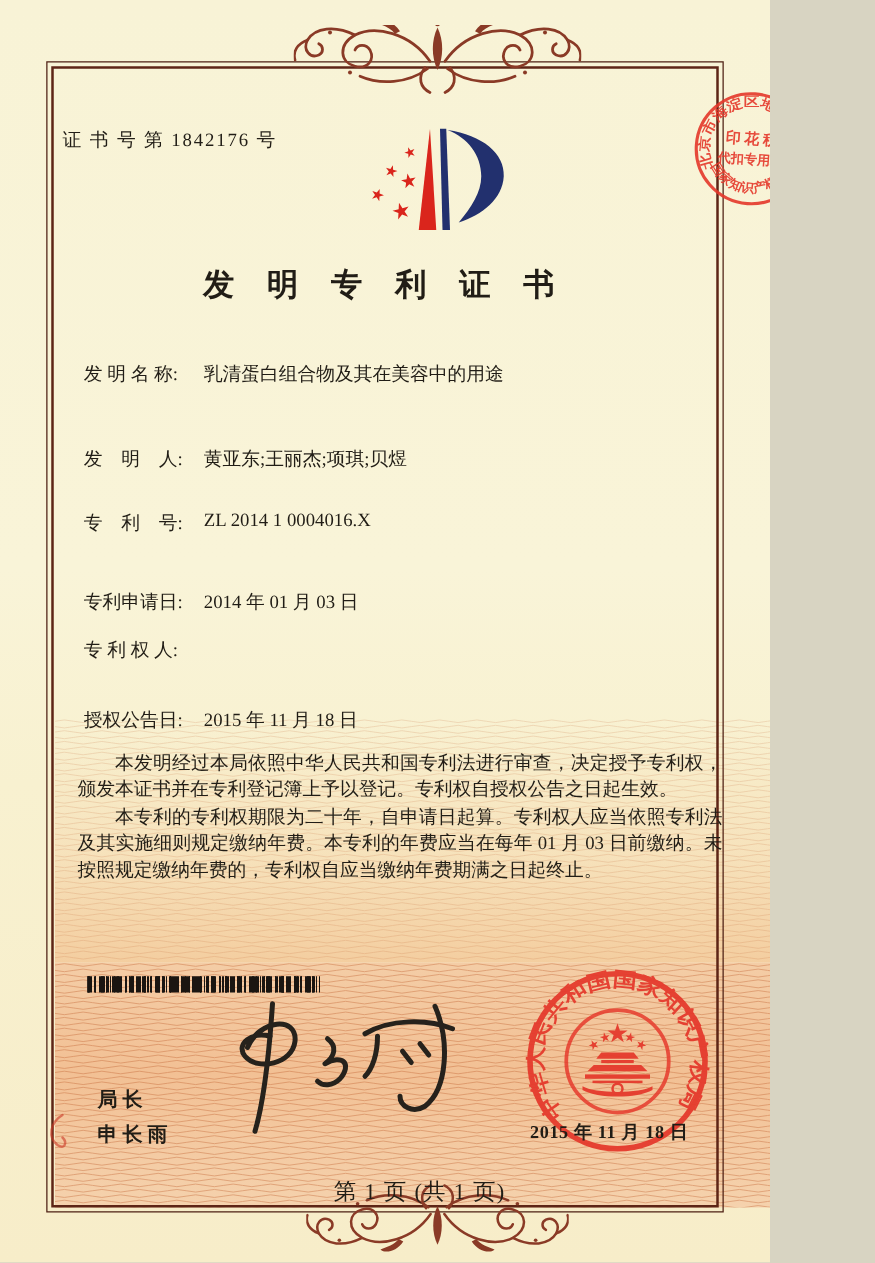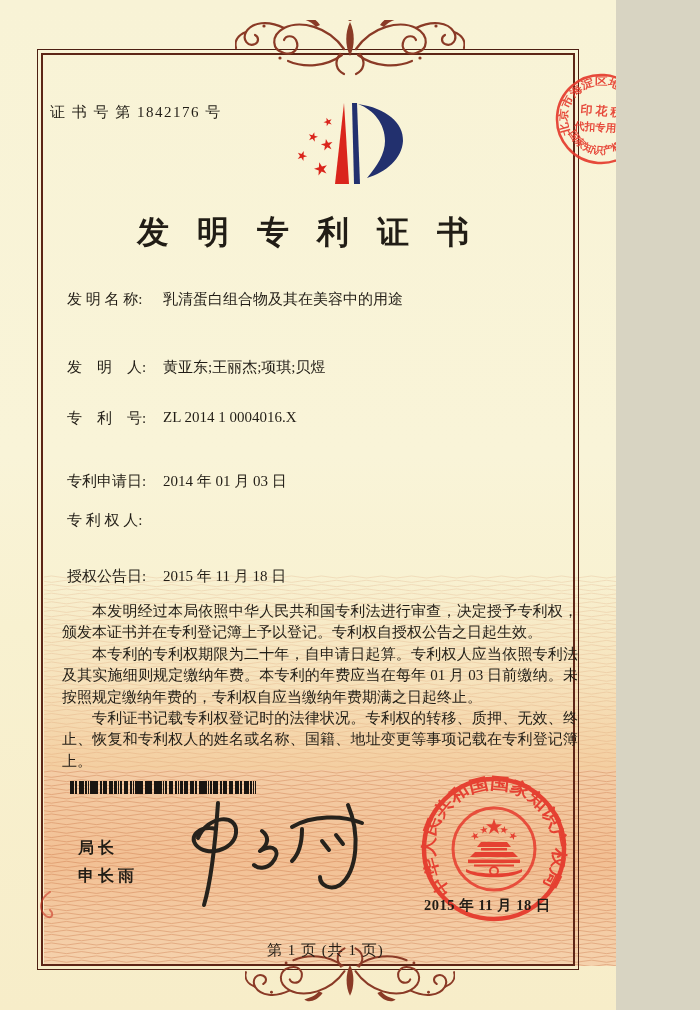--- a/index.html
+++ b/index.html
@@ -15,37 +15,37 @@
   .fade,.peach{position:absolute;left:44px;width:612px;z-index:0;}
   .fade{top:575px;height:195px;
         background:linear-gradient(180deg,rgba(244,203,156,0) 0%,rgba(244,203,156,.38) 55%,rgba(243,200,152,.85) 100%);}
   .peach{top:770px;height:196px;
         background:linear-gradient(180deg,#f4cda6 0%,#f2c094 45%,#f5d2ad 100%);}
   .waves path{fill:none;stroke:#c06030;stroke-width:.7;}
   .fade .waves{opacity:.20}
   .peach .waves{opacity:.45}
   
   .cert-number{left:50px;top:103px;font-size:15px;letter-spacing:1.5px;z-index:3;}
-  .title{left:0;right:0;top:211px;text-align:center;font-size:32px;font-weight:700;
+  .title{left:0;right:0;top:211px;text-align:center;font-size:25px;font-weight:700;
          letter-spacing:10px;z-index:3;}
   .field-row{left:67px;font-size:15px;z-index:3;display:flex;white-space:nowrap;}
   .f-label{display:inline-block;width:96px;flex:none;}
   .f-value{display:inline-block;}
   .two-line .f-value div{line-height:19.5px;}
   .body-text{left:62px;top:601px;width:516px;z-index:3;}
   .body-text p{margin:0;font-size:15px;line-height:21.4px;text-align:justify;text-indent:2em;}
   .barcode{left:70px;top:781px;width:186px;height:13px;z-index:3;
     background:
       repeating-linear-gradient(90deg,#1a1511 0 2px,transparent 2px 5px),
       repeating-linear-gradient(90deg,#1a1511 0 1px,transparent 1px 3px),
       repeating-linear-gradient(90deg,#1a1511 0 3px,transparent 3px 11px);}
   .sig-label{left:78px;font-size:16px;font-weight:700;z-index:3;
-             font-family:"Liberation Sans","DejaVu Sans",sans-serif;letter-spacing:4px;}
+             font-family:"Liberation Sans","DejaVu Sans",sans-serif;letter-spacing:4px;margin-top:32px;}
   .seal-date{left:424px;top:896px;font-size:14.5px;font-weight:700;z-index:4;letter-spacing:.5px;}
-  .footer{left:267px;top:941px;font-size:15px;z-index:3;letter-spacing:1px;}
+  .footer{left:267px;top:941px;font-size:18px;z-index:3;letter-spacing:1px;}
   .orn{z-index:2;color:#8a3a26;}
   .orn path,.orn circle{vector-effect:non-scaling-stroke;}
   svg text{font-family:"Liberation Serif","DejaVu Serif",serif;}
   .stamp-svg{z-index:3;opacity:.9;}
   .seal-svg{z-index:3;opacity:.93;}
   .sig-svg{z-index:4;}
 </style>
 </head>
 <body>
 
@@ -253,21 +253,20 @@
     </span>
   </div>
   <div class="abs field-row" style="top:567px">
     <span class="f-label">授权公告日:</span>
     <span class="f-value">2015 年 11 月 18 日</span>
   </div>
 
   <div class="abs body-text">
     <p>本发明经过本局依照中华人民共和国专利法进行审查，决定授予专利权，颁发本证书并在专利登记簿上予以登记。专利权自授权公告之日起生效。</p>
     <p>本专利的专利权期限为二十年，自申请日起算。专利权人应当依照专利法及其实施细则规定缴纳年费。本专利的年费应当在每年 01 月 03 日前缴纳。未按照规定缴纳年费的，专利权自应当缴纳年费期满之日起终止。</p>
-    <p>专利证书记载专利权登记时的法律状况。专利权的转移、质押、无效、终止、恢复和专利权人的姓名或名称、国籍、地址变更等事项记载在专利登记簿上。</p>
   </div>
 
   <div class="abs barcode"></div>
 
   <div class="abs sig-label" style="top:838px">局长</div>
   <div class="abs sig-label" style="top:866px">申长雨</div>
   <svg class="abs sig-svg" style="left:150px;top:793px" width="230" height="125" viewBox="0 0 230 125">
     <g fill="none" stroke="#26221c" stroke-width="4" stroke-linecap="round" stroke-linejoin="round">
       <path d="M48,45 C58,22 88,20 86,40 C84,58 56,64 46,52 C38,42 52,32 66,36"></path>
       <path d="M68,10 C66,40 62,85 54,112"></path>

